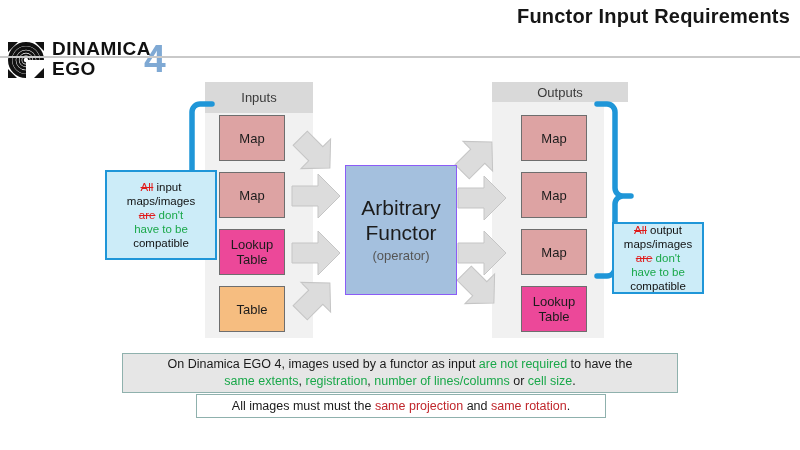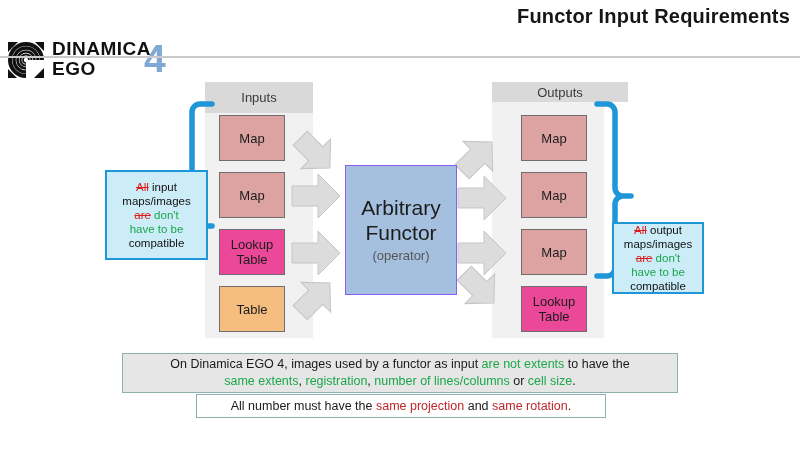--- a/index.html
+++ b/index.html
@@ -189,21 +189,21 @@
     <svg width="800" height="450" viewBox="0 0 800 450">
 
       <path d="M212,104 h-12 a8,8 0 0 0 -8,8 v72 a8,8 0 0 1 -8,8 h-8
                h8 a8,8 0 0 1 8,8 v18 a8,8 0 0 0 8,8 h12" fill="none" stroke="#1f96d8" stroke-width="5.5" stroke-linecap="round" stroke-linejoin="round"></path>
 
       <path d="M597,104 h10 a8,8 0 0 1 8,8 v76 a8,8 0 0 0 8,8
                h8 h-8 a8,8 0 0 0 -8,8 v64 a8,8 0 0 1 -8,8 h-10" fill="none" stroke="#1f96d8" stroke-width="5.5" stroke-linecap="round" stroke-linejoin="round"></path>
     </svg>
   </div>
 
-  <div class="callout" style="left:105px;top:170px;width:103px;height:90px;">
+  <div class="callout" style="left:105px;top:170px;width:112px;height:90px;">
     <div>
       <span class="strike-red">All</span><span> input</span><br>
       <span>maps/images</span><br>
       <span class="strike-red">are</span><span class="green"> don't</span><br>
       <span class="green">have to be</span><br>
       <span>compatible</span>
     </div>
   </div>
 
   <div class="callout" style="left:612px;top:222px;width:92px;height:72px;">
@@ -211,26 +211,26 @@
       <span class="strike-red">All</span><span> output</span><br>
       <span>maps/images</span><br>
       <span class="strike-red">are</span><span class="green"> don't</span><br>
       <span class="green">have to be</span><br>
       <span>compatible</span>
     </div>
   </div>
 
   <div class="note note-a" style="left:122px;top:353px;width:556px;height:40px;">
     <div>
-      <span class="blk">On Dinamica EGO 4, images used by a functor as input </span><span class="g">are not extents</span><span class="blk"> to have the</span>
+      <span class="blk">On Dinamica EGO 4, images used by a functor as input </span><span class="g">are not required</span><span class="blk"> to have the</span>
     </div>
     <div>
       <span class="g">same extents</span><span class="blk">, </span><span class="g">registration</span><span class="blk">, </span><span class="g">number of lines/columns</span><span class="blk"> or </span><span class="g">cell size</span><span class="blk">.</span>
     </div>
   </div>
 
   <div class="note note-b" style="left:196px;top:394px;width:410px;height:24px;">
     <div>
-      <span class="blk">All number must have the </span><span class="r">same projection</span><span class="blk"> and </span><span class="r">same rotation</span><span class="blk">.</span>
+      <span class="blk">All images must must the </span><span class="r">same projection</span><span class="blk"> and </span><span class="r">same rotation</span><span class="blk">.</span>
     </div>
   </div>
 
 </div>
 
 </body></html>

